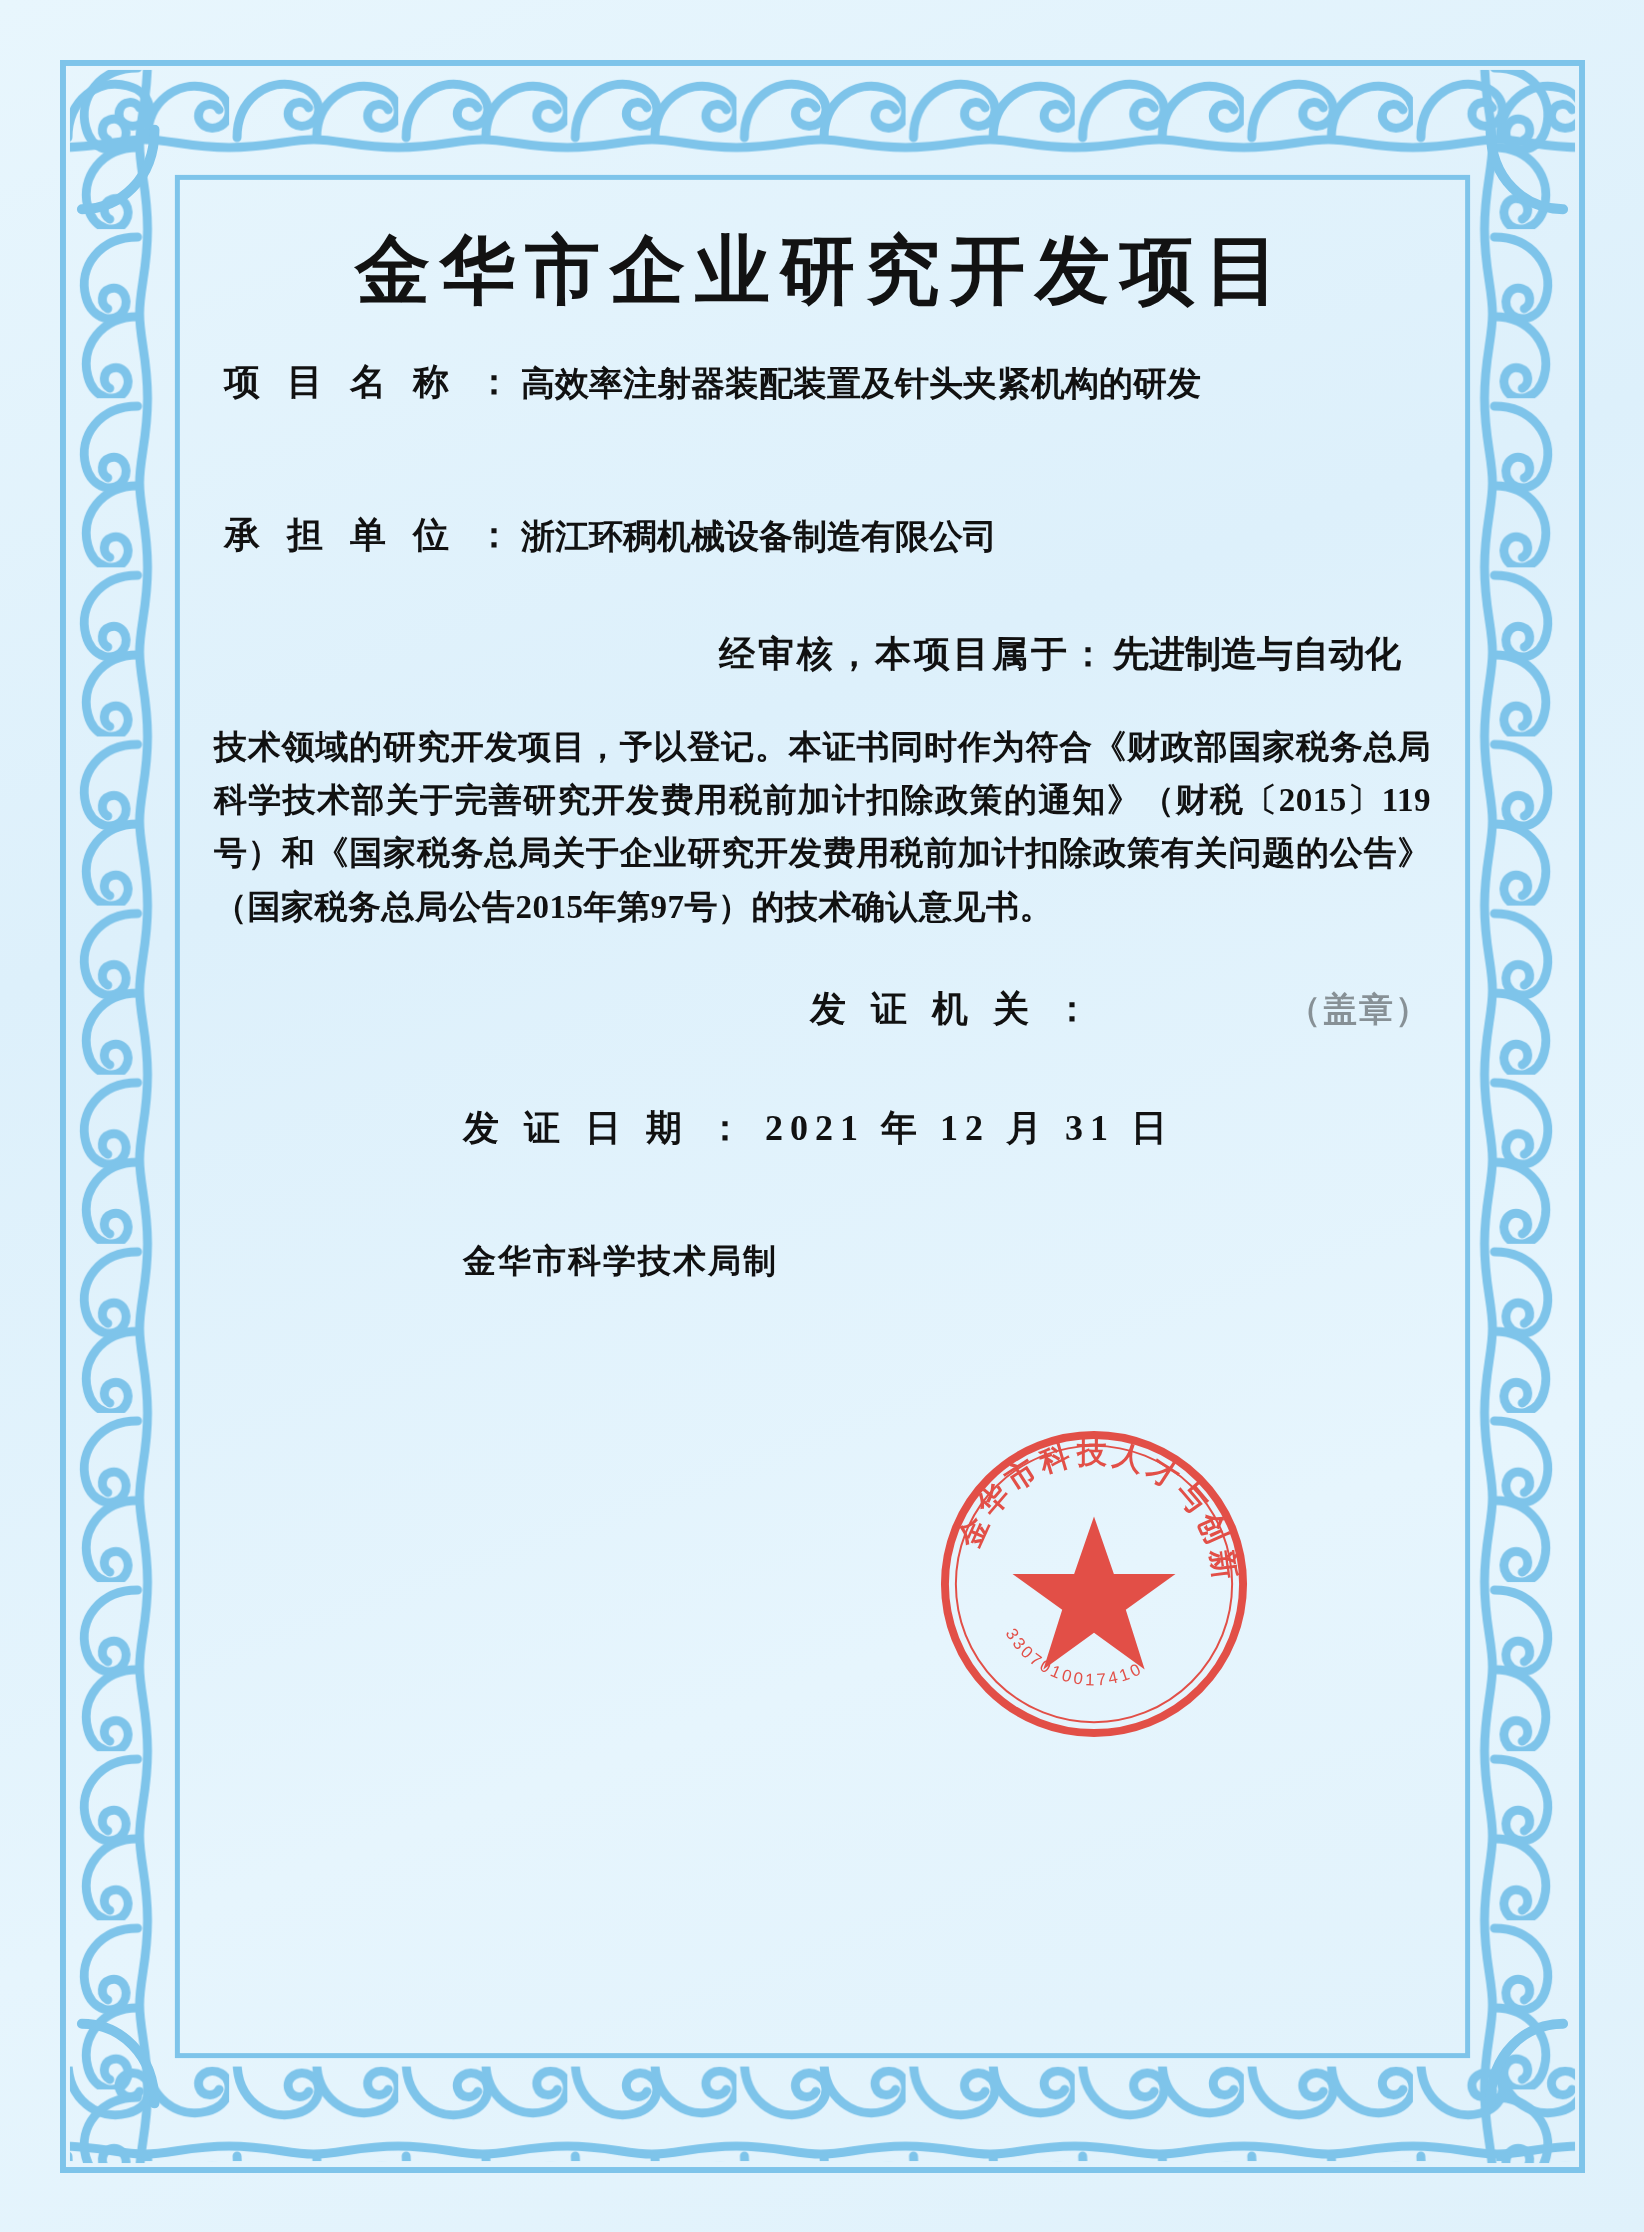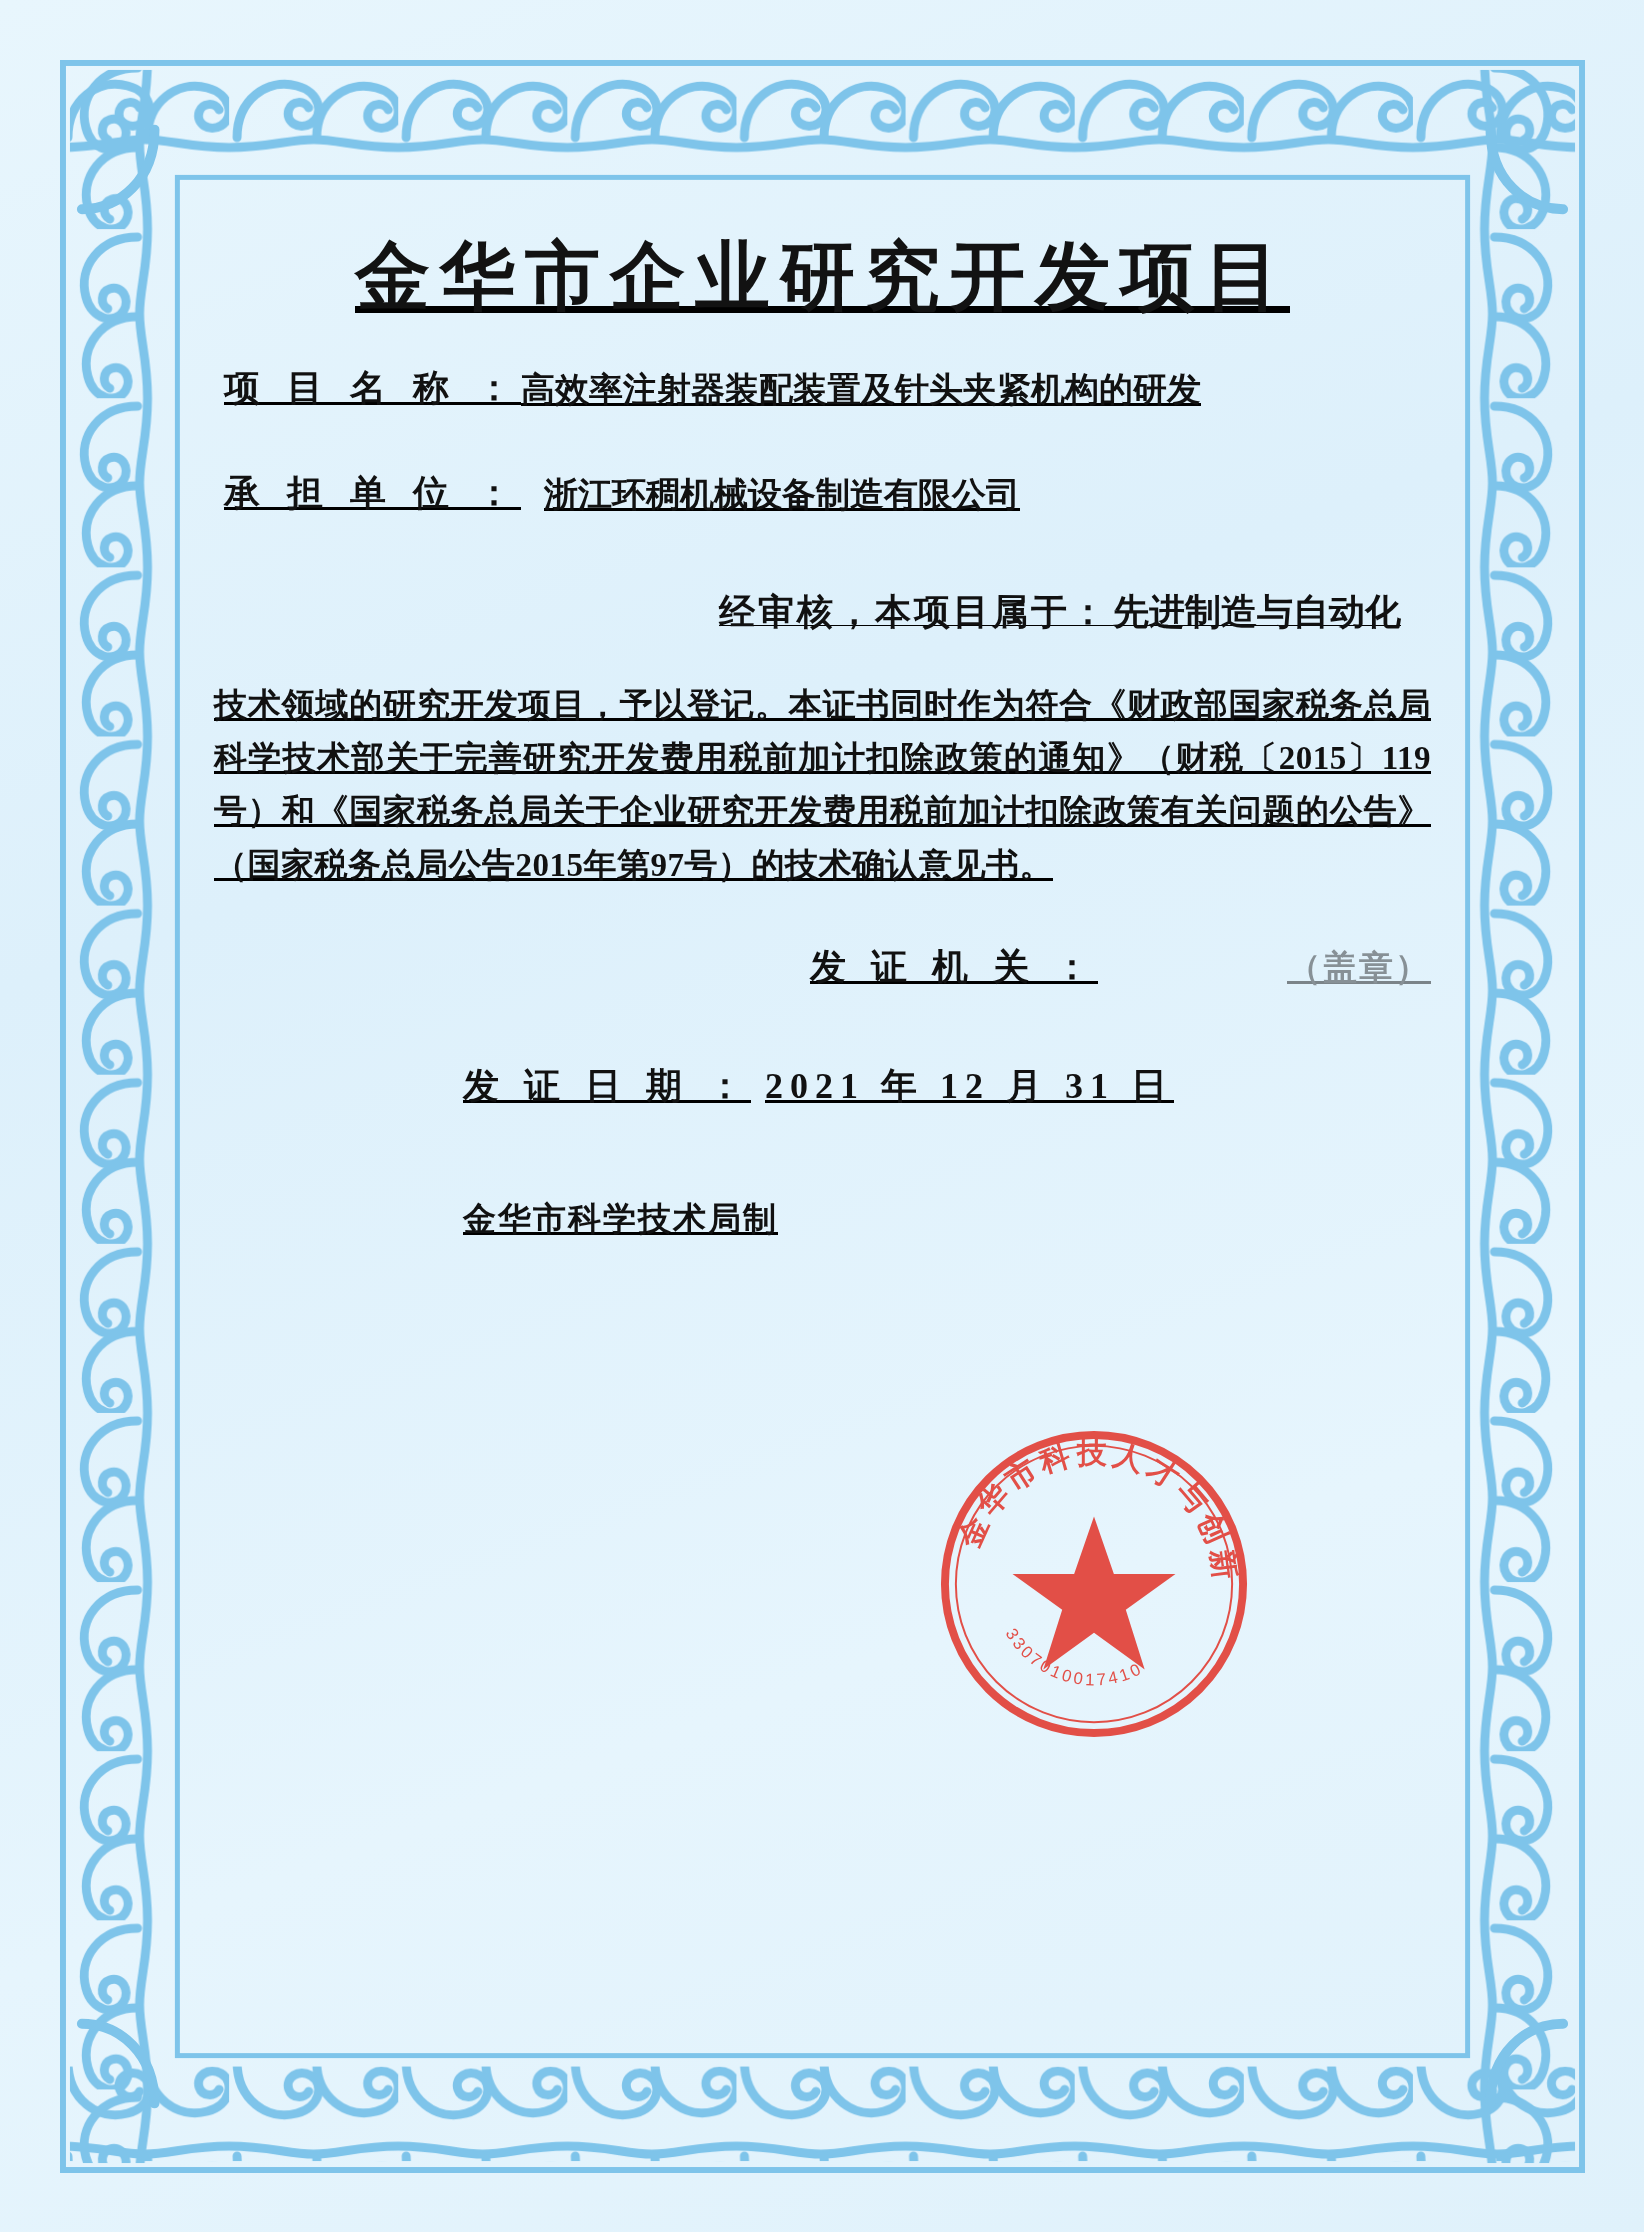--- a/index.html
+++ b/index.html
@@ -39,24 +39,23 @@
     top: 149px;
     right: 149px;
     bottom: 149px;
     border: 0px solid rgba(130,195,230,0.0);
   }
 
   
   .content {
     position: absolute;
     left: 214px;
-    top: 158px;
+    top: 152px;
     width: 1217px;
     height: 1934px;
-    text-decoration: underline;
   }
 
   .title-block {
     text-align: center;
     margin-top: 70px;
   }
   .title-line {
     font-family: "Liberation Serif", "DejaVu Serif", serif;
     font-weight: bold;
     font-size: 75px;
@@ -96,22 +95,21 @@
     white-space: nowrap;
   }
   .field-value {
     font-size: 34px;
     font-weight: bold;
     color: #111;
     letter-spacing: 0px;
     white-space: nowrap;
   }
   .field-row.unit {
-    margin-top: 56px;
-    gap: 23px;
+    margin-top: 104px;
   }
 
   .approve-row {
     margin-top: 70px;
     text-align: right;
     padding-right: 30px;
   }
   .approve-label {
     font-size: 36px;
     font-weight: bold;

